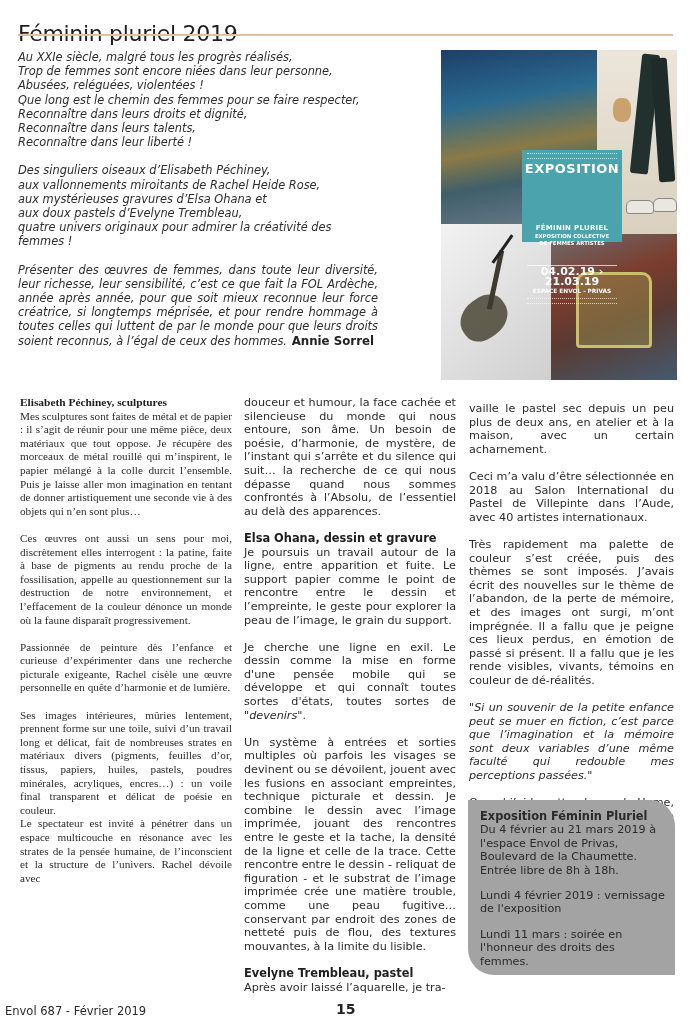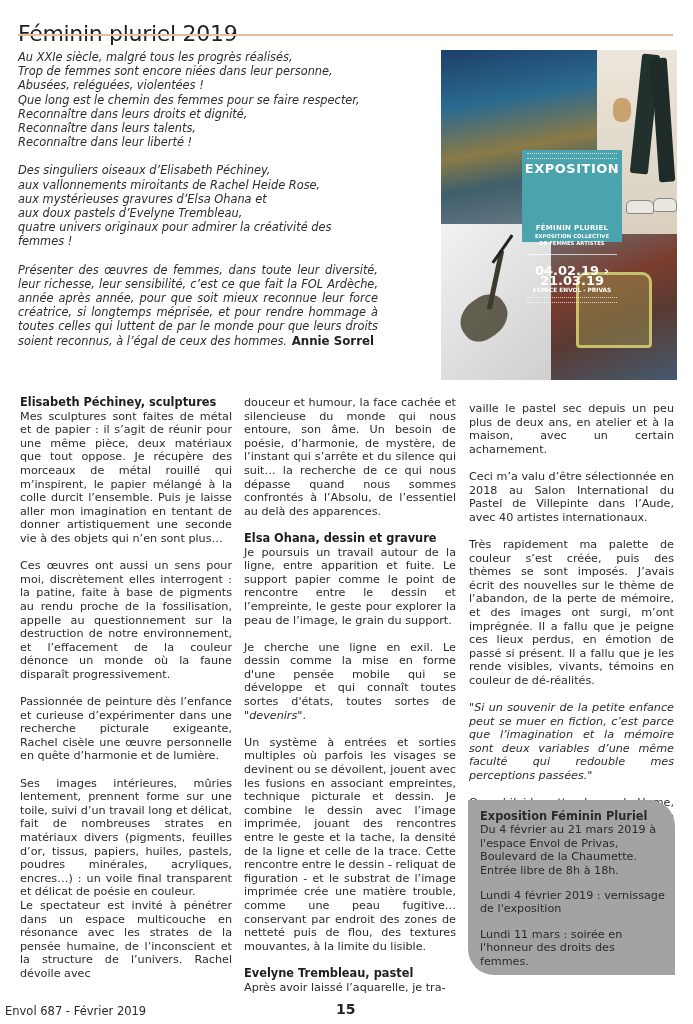--- a/index.html
+++ b/index.html
@@ -23,29 +23,29 @@
   .poster .bird-body { position:absolute; left:18px; top:248px; width:50px; height:40px; background:#4a4636; transform:rotate(-35deg); border-radius:50% 40% 50% 40%; opacity:.85; }
   .poster .bird-neck { position:absolute; left:52px; top:200px; width:5px; height:60px; background:#3e3a2d; transform:rotate(12deg); }
   .poster .bird-beak { position:absolute; left:60px; top:182px; width:3px; height:34px; background:#222; transform:rotate(35deg); }
   .poster .q4 { position:absolute; left:110px; top:184px; width:126px; height:146px; background:linear-gradient(160deg,#6d6b6e 0%,#7b3d2e 35%,#5a3a32 60%,#445a6e 100%); }
   .poster .chair { position:absolute; left:135px; top:222px; width:70px; height:70px; border:3px solid #c9c06a; border-radius:10px 10px 4px 4px; background:rgba(160,150,80,.45); }
   .poster .label { position:absolute; left:81px; top:100px; width:100px; height:92px; background:#4aa3ad; color:#fff; text-align:center; font-family:"DejaVu Sans", sans-serif; font-weight:bold; }
   .poster .label .hatch { height:4px; margin:3px 5px 0; border-top:1px dotted rgba(255,255,255,.7); border-bottom:1px dotted rgba(255,255,255,.7); }
   .poster .label .l1 { font-size:13px; letter-spacing:0.5px; margin-top:3px; line-height:14px; }
   .poster .label .l2 { font-size:7px; line-height:9px; letter-spacing:0.3px;margin-top:48px; }
   .poster .label .l3 { font-size:5.3px; line-height:7px; }
-  .poster .label .l4 { font-size:13px; line-height:10px; margin-top:7px; border-top:1px solid rgba(255,255,255,.7); padding-top:11px; margin-left:5px; margin-right:5px; }
+  .poster .label .l4 { font-size:11px; line-height:10px; margin-top:18px; border-top:1px solid rgba(255,255,255,.7); padding-top:1px; margin-left:5px; margin-right:5px; }
   .poster .label .l5 { font-size:5.8px; line-height:8px; }
 
   .col { position:absolute; top:396px; width:212px; font-family:"DejaVu Sans", sans-serif; font-size:11.2px; line-height:13.6px; color:#2b2b2b; text-align:justify; }
   .col p { margin:0 0 13.6px 0; }
   .col p.tight { margin-bottom:0; }
   .col h3 { margin:0; font-size:11.4px; line-height:13.6px; font-weight:bold; color:#1e1e1e; text-align:left; }
   .col .it { font-style:italic; }
-  .c1 { left:20px; }
+  .c1 { left:20px;font-family:Liberation Serif, serif; }
   .c2 { left:244px; }
   .c3 { left:469px; top:402px; width:205px; }
 
   .infobox { position:absolute; left:468px; top:800px; width:207px; height:175px; background:#a3a3a3; border-radius:0 26px 0 26px; box-sizing:border-box; padding:10px 10px 8px 12px; font-family:"DejaVu Sans", sans-serif; font-size:11.2px; line-height:13.4px; color:#2a2a2a; }
   .infobox p { margin:0 0 12px 0; }
   .infobox h4 { margin:0; font-size:11.4px; font-weight:bold; line-height:13.4px; }
 
   .footer-issue { position:absolute; left:5px; top:1004px; font-size:11.5px; color:#2a2a2a; font-family:"DejaVu Sans", sans-serif; }
   .footer-page { position:absolute; left:336px; top:1001px; font-size:14px; font-weight:bold; color:#222; font-family:"DejaVu Sans", sans-serif; }
 </style>

